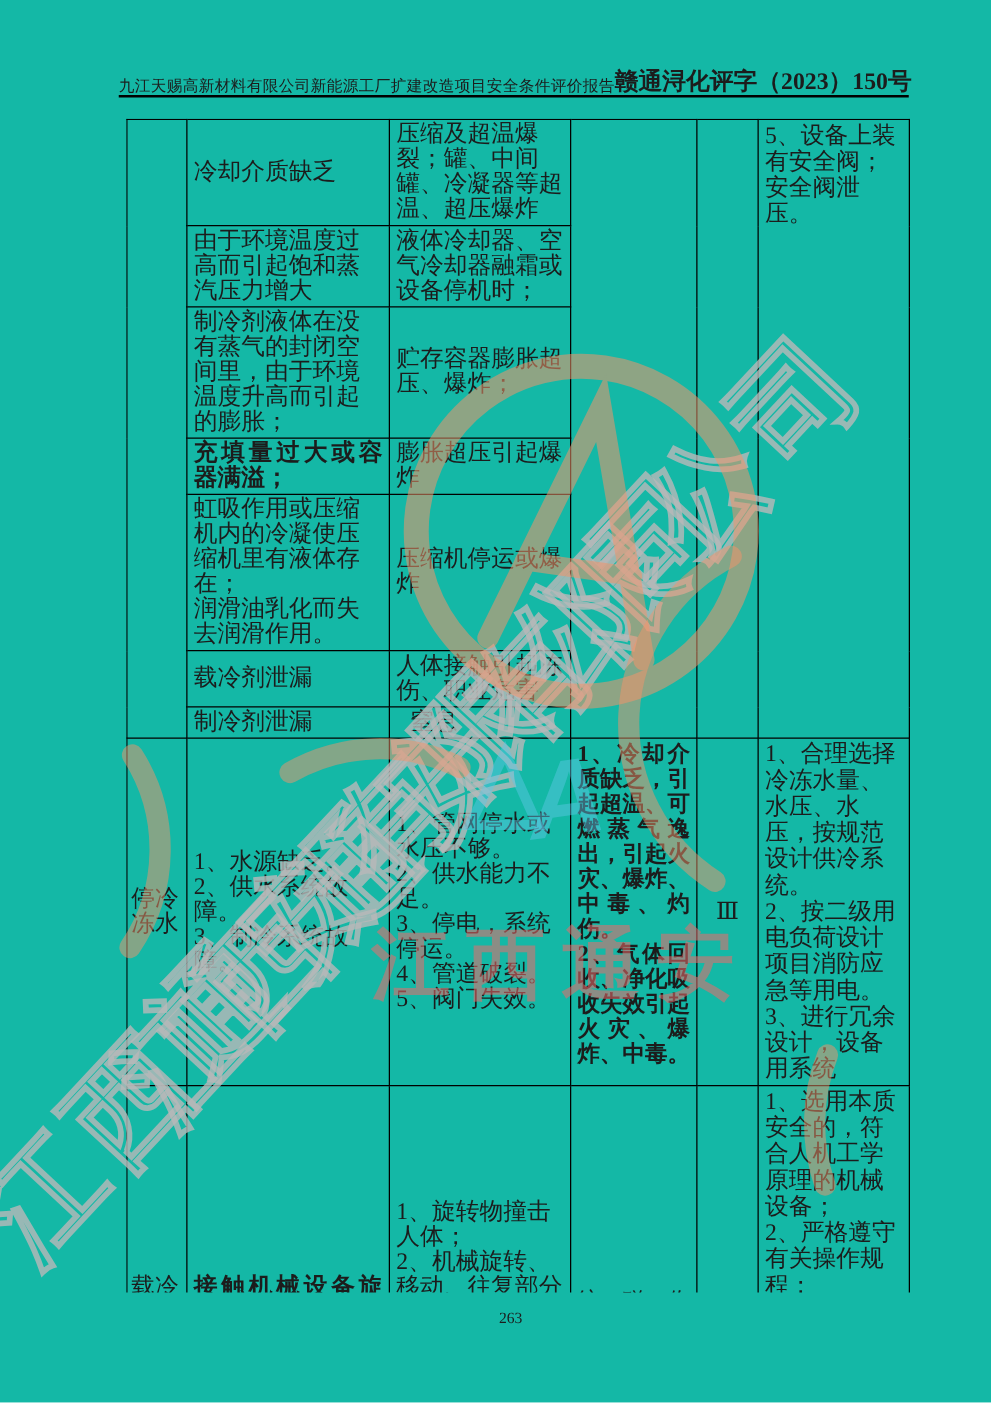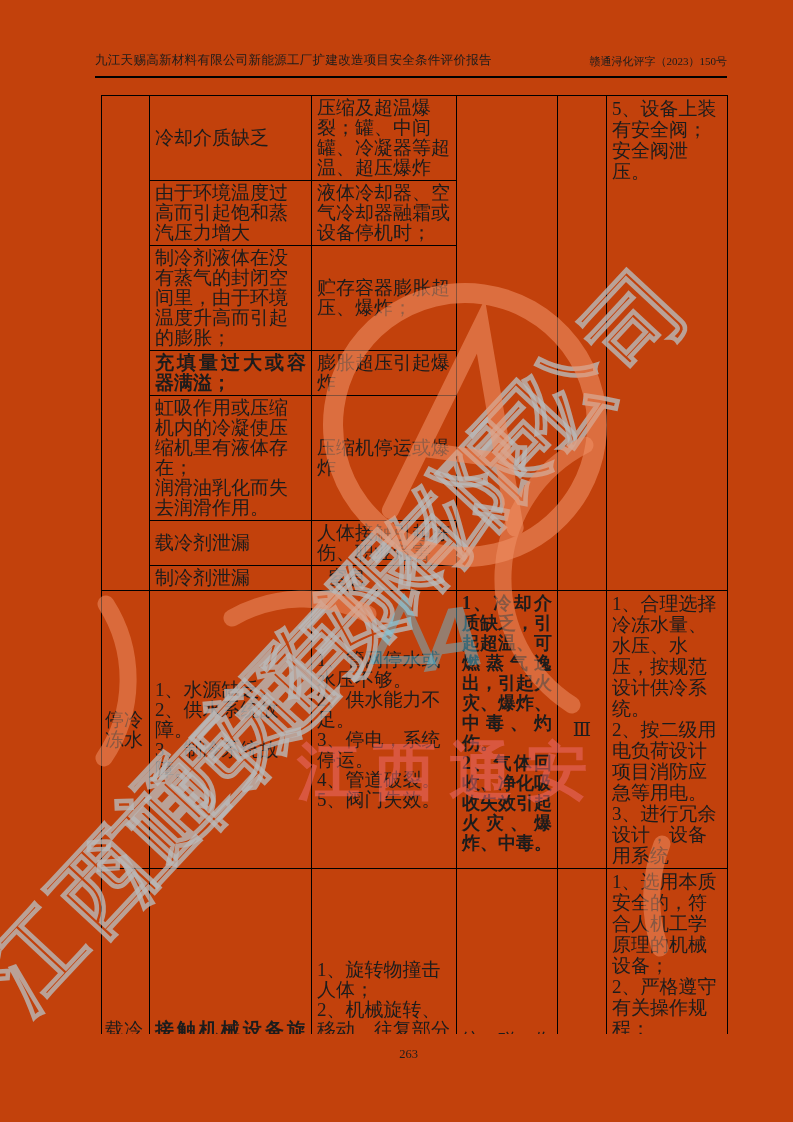--- a/index.html
+++ b/index.html
@@ -1,23 +1,23 @@
 <!DOCTYPE html>
 <html><head>
 <meta charset="utf-8">
 <style>
   html,body{margin:0;padding:0;background:#ffffff;}
   #page{
-    position:relative;width:793px;height:1122px;background:#c2410c;overflow:hidden;
+    position:relative;width:793px;height:1122px;background:#14b8a6;overflow:hidden;
     font-family:"Liberation Serif","DejaVu Serif",serif;color:#1c1c1c;
   }
   
   .header{position:absolute;left:95px;top:52px;width:632px;display:flex;justify-content:space-between;align-items:flex-end;}
   .header .title{font-size:12.5px;letter-spacing:.3px;white-space:nowrap;}
-  .header .docnum{font-size:11px;font-weight:normal;white-space:nowrap;}
+  .header .docnum{font-size:19px;font-weight:bold;white-space:nowrap;}
   .header-rule{position:absolute;left:95px;top:76px;width:632px;height:2px;background:#000;}
   
   .footer{position:absolute;left:12px;top:1047px;width:100%;text-align:center;font-size:12.5px;}
   
   .tbl-wrap{position:absolute;left:101px;top:95px;width:628px;height:939px;overflow:hidden;}
   table{border-collapse:collapse;table-layout:fixed;width:626px;}
   td{
     border:1.5px solid #000;padding:2px 5px;vertical-align:middle;
     font-size:19px;line-height:20px;white-space:pre-wrap;word-break:break-all;
   }

